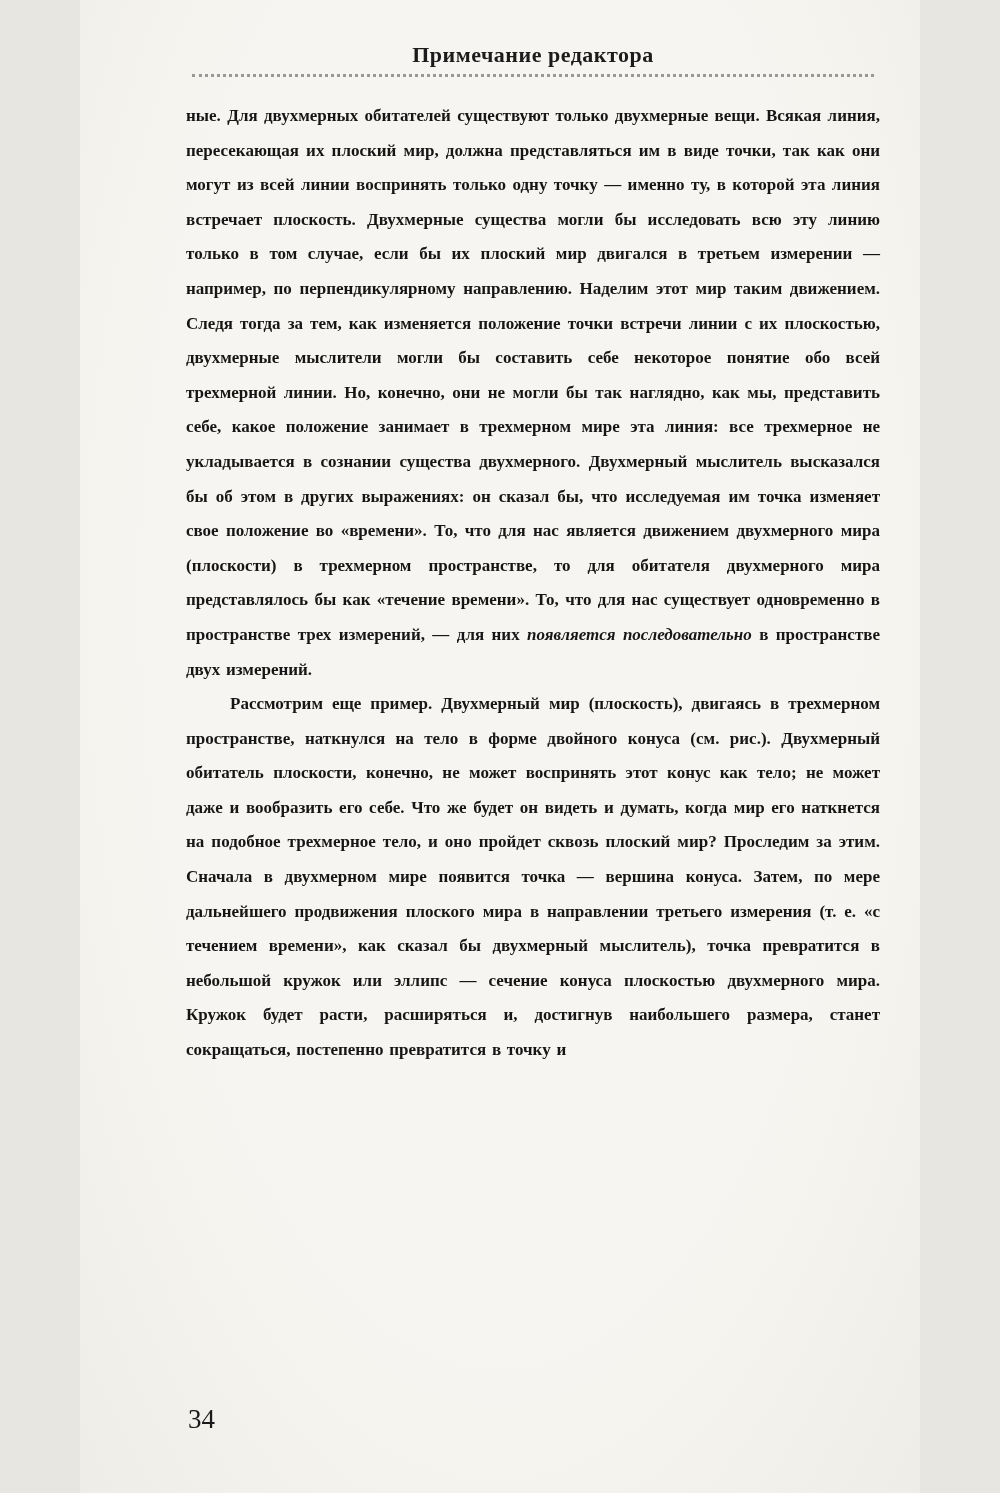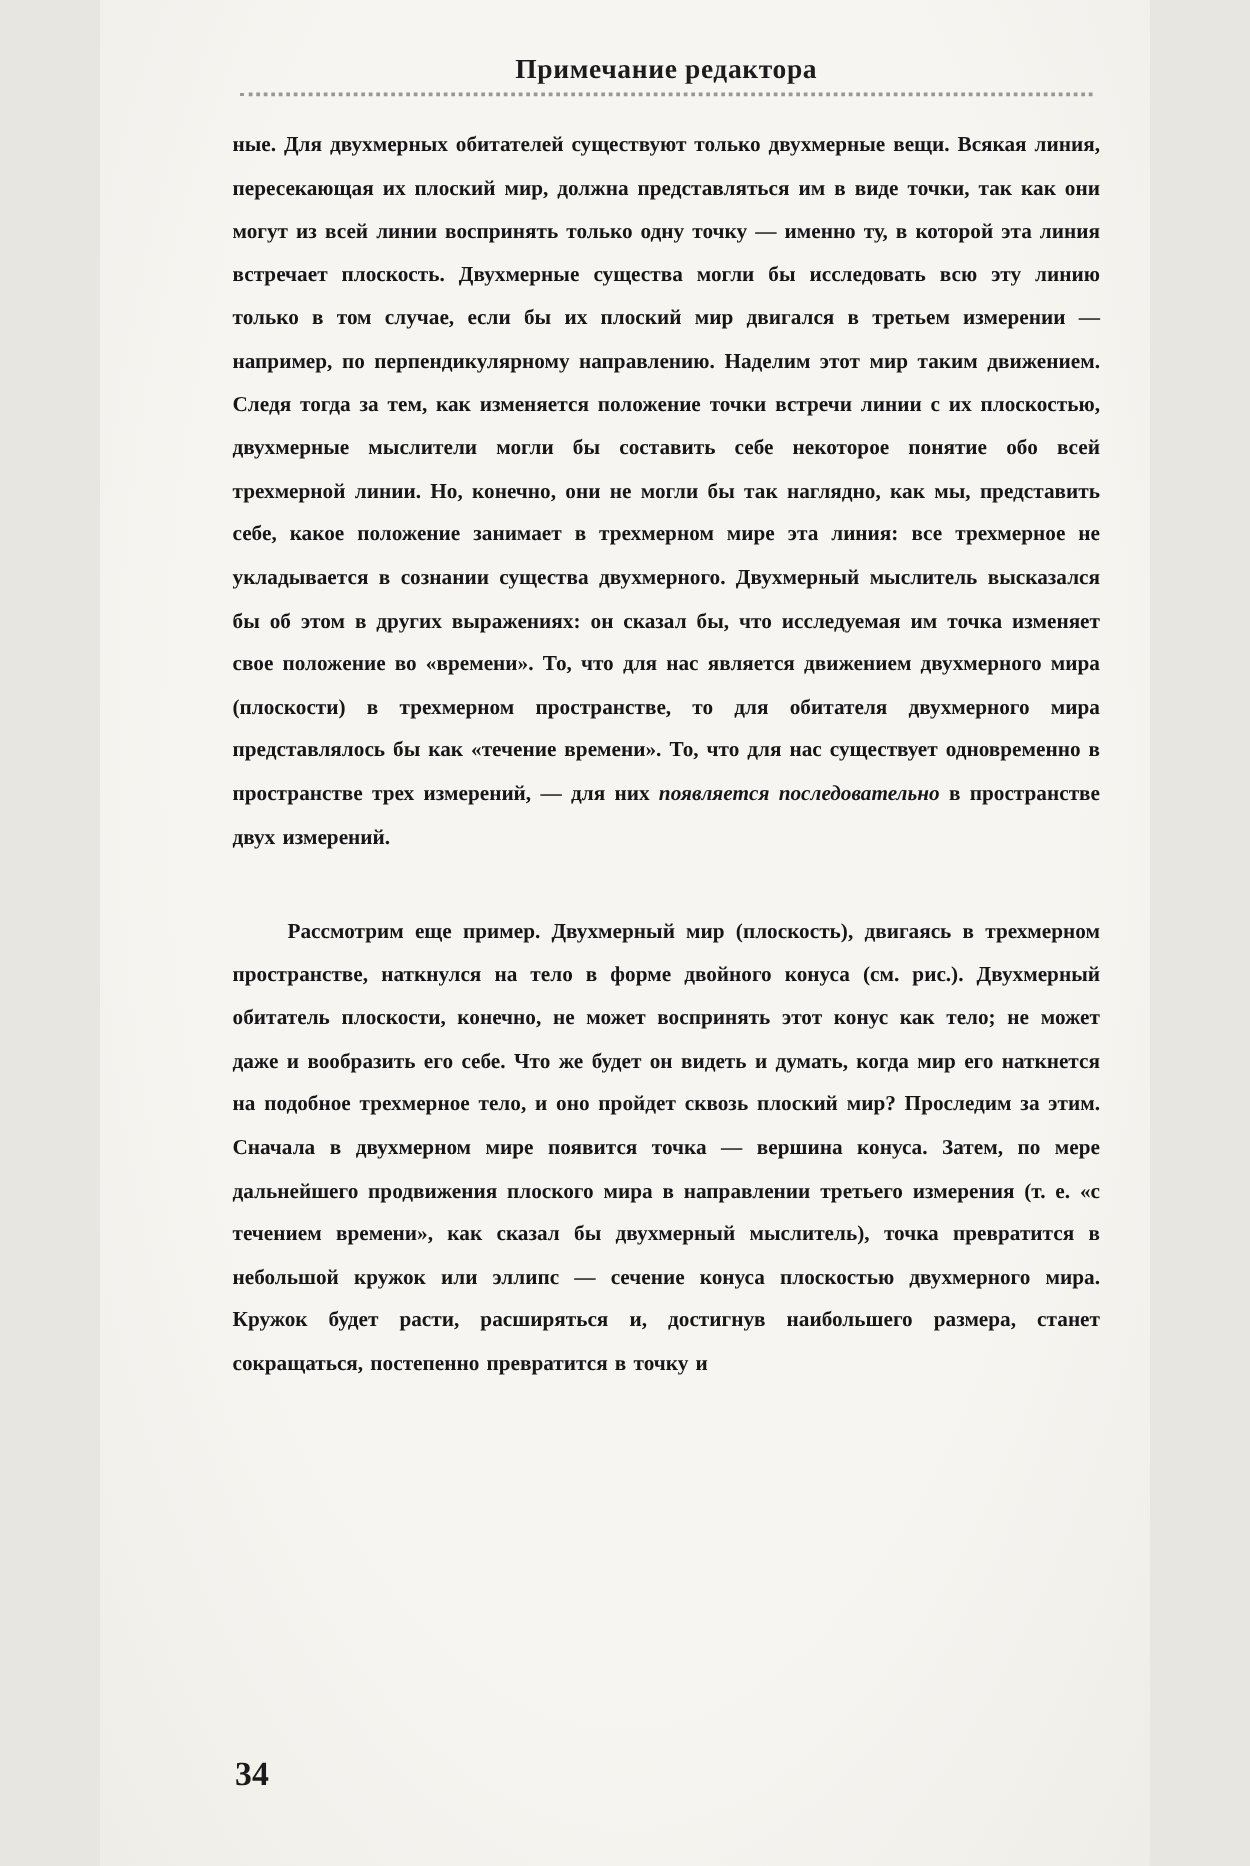--- a/index.html
+++ b/index.html
@@ -39,31 +39,30 @@
     font-size: 17px;
     font-weight: 700;
     line-height: 34.6px;
     text-align: justify;
     word-spacing: 1.5px;
     hyphens: auto;
     -webkit-hyphens: auto;
   }
   .body-text p.para.indent {
     text-indent: 44px;
-    margin-top: 41px;
   }
   .body-text .italic {
     font-style: italic;
   }
   .page-number {
     position: absolute;
     left: 108px;
     bottom: 58px;
     font-size: 27px;
-    font-weight: 700;
+    font-weight: 400;
     color: #1a1a1a;
   }
 </style>
 </head>
 <body>
 
 <div class="scan-page">
   <div class="page-header">Примечание редактора</div>
 
   <div class="dotted-rule"></div>

